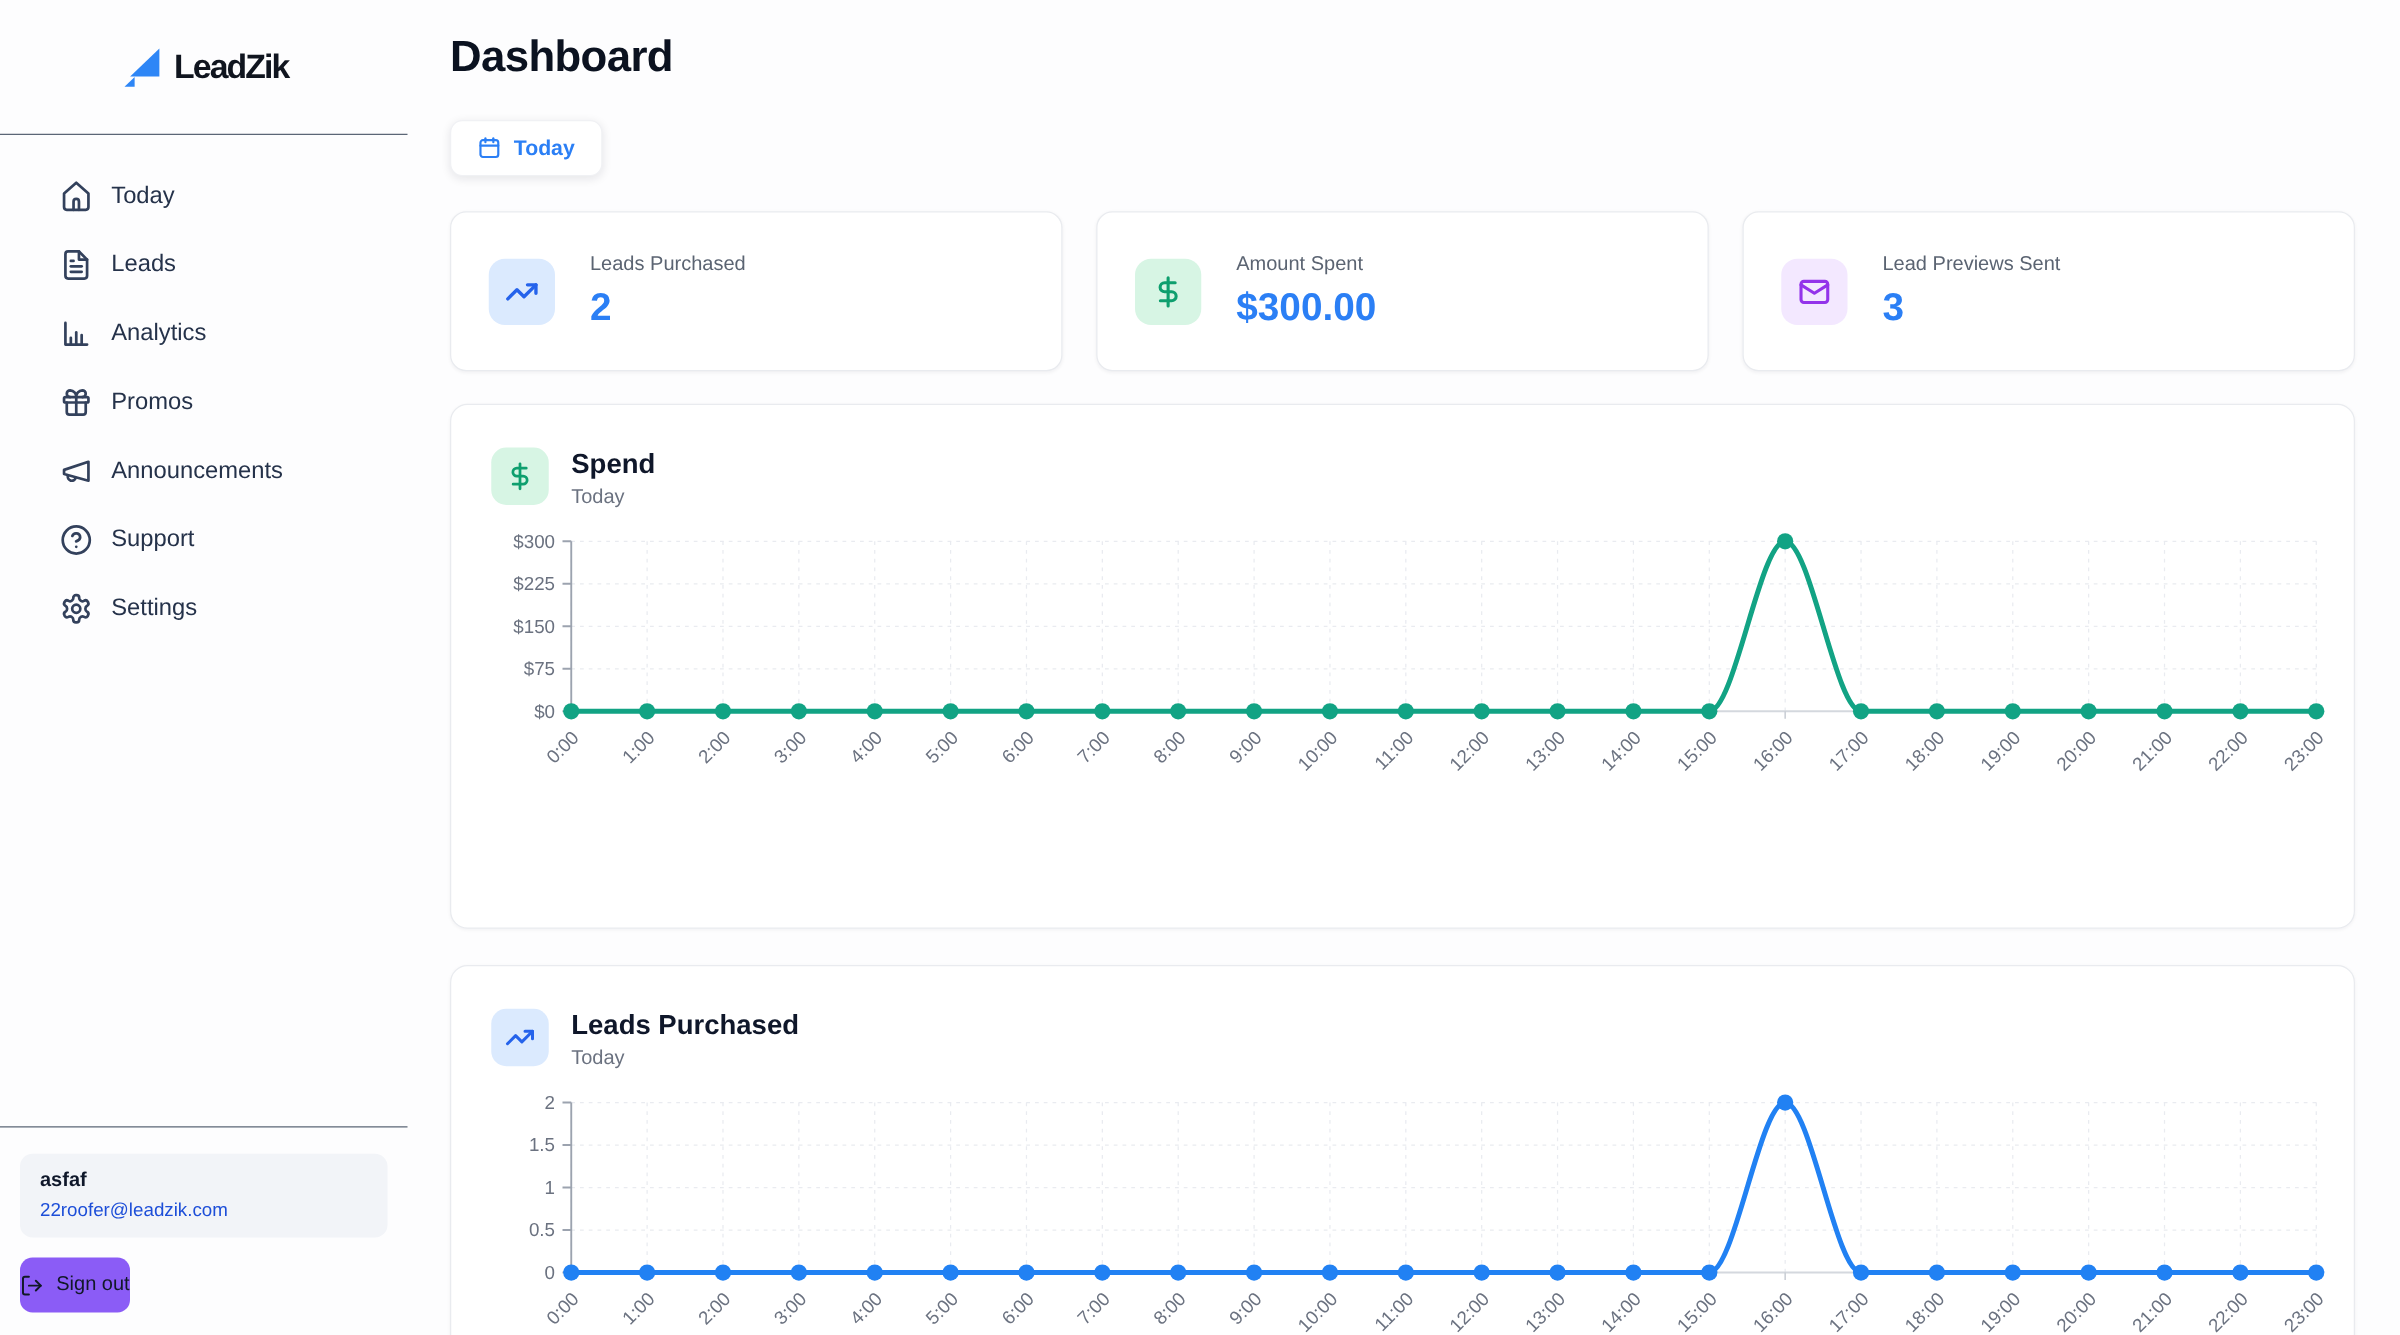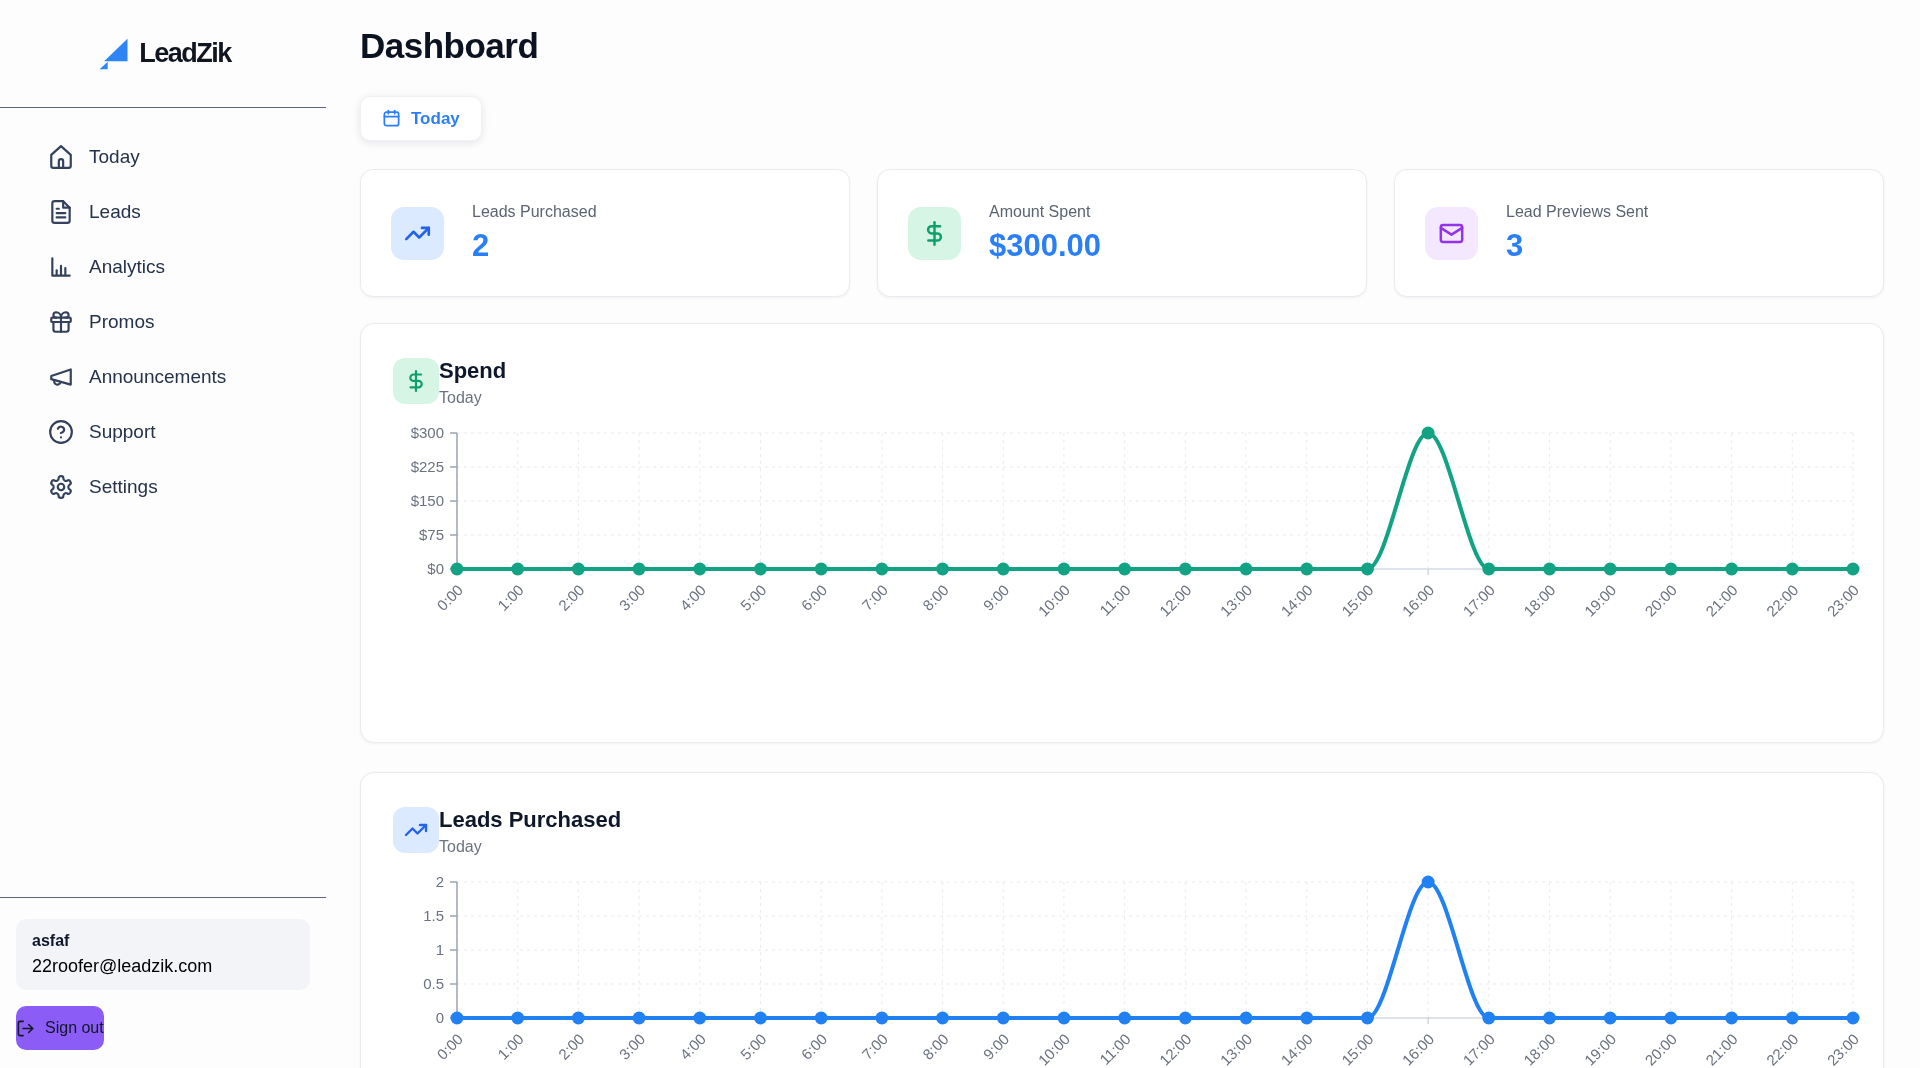--- a/index.html
+++ b/index.html
@@ -19,21 +19,21 @@
   .nav { padding:36px 0 0 48px; display:flex; flex-direction:column; gap:29px; }
   .nav-item { display:flex; align-items:center; gap:15px; cursor:pointer;
               color:#25324a; font-size:19px; font-weight:500; }
   .nav-item svg { width:26px; height:26px; stroke:#33415c; }
 
   .sidebar-bottom { margin-top:auto; }
   .bottom-divider { border-top:1.5px solid #5b6676; }
   .user-card { margin:21px 16px 0 16px; background:#f2f4f8; border-radius:10px;
                padding:13px 16px; }
   .user-name { font-size:16px; font-weight:700; color:#0f172a; }
-  .user-email { font-size:18px; color:#000000; margin-top:6px; }
+  .user-email { font-size:15px; color:#1d4ed8; margin-top:6px; }
   .signout-btn { margin:16px 16px 18px 16px; height:44px; background:#8b5cf6;
                  border:none; border-radius:10px; display:flex; align-items:center;
                  justify-content:center; gap:10px; font-size:16px; font-weight:500;
                  color:#111827; cursor:pointer; font-family:inherit; }
   .signout-btn svg { width:19px; height:19px; stroke:#111827; }
 
   
   .main { flex:1; padding:26px 36px 0 34px; overflow:hidden; }
   .page-title { font-size:35px; font-weight:800; letter-spacing:-0.5px; color:#0b1220; }
 
@@ -51,21 +51,21 @@
                display:flex; align-items:center; padding:0 30px; gap:28px; }
   .icon-box { width:53px; height:53px; border-radius:13px; display:flex;
               align-items:center; justify-content:center; }
   .icon-box svg { width:27px; height:27px; }
   .stat-label { font-size:16px; color:#5b6472; }
   .stat-value { margin-top:7px; font-size:31px; font-weight:700; color:#2b7ff5; }
 
   .chart-card { margin-top:26px; background:#fff; border:1px solid #e9ebef;
                 border-radius:14px; box-shadow:0 1px 3px rgba(16,24,40,.05);
                 padding:34px 24px 0 32px; height:420px; }
-  .chart-header { display:flex; }
+  .chart-header { display:flex; gap:18px; }
   .chart-icon { width:46px; height:46px; border-radius:12px; display:flex;
                 align-items:center; justify-content:center; }
   .chart-icon svg { width:24px; height:24px; }
   .chart-title { font-size:22px; font-weight:700; color:#0f172a; }
   .chart-sub { font-size:16px; color:#6b7280; margin-top:5px; }
   .chart-canvas { margin-top:10px; }
   .chart-canvas text { font-family:"Liberation Sans", sans-serif; fill:#6b7280; font-size:15px; }
 </style>
 </head>
 <body>

